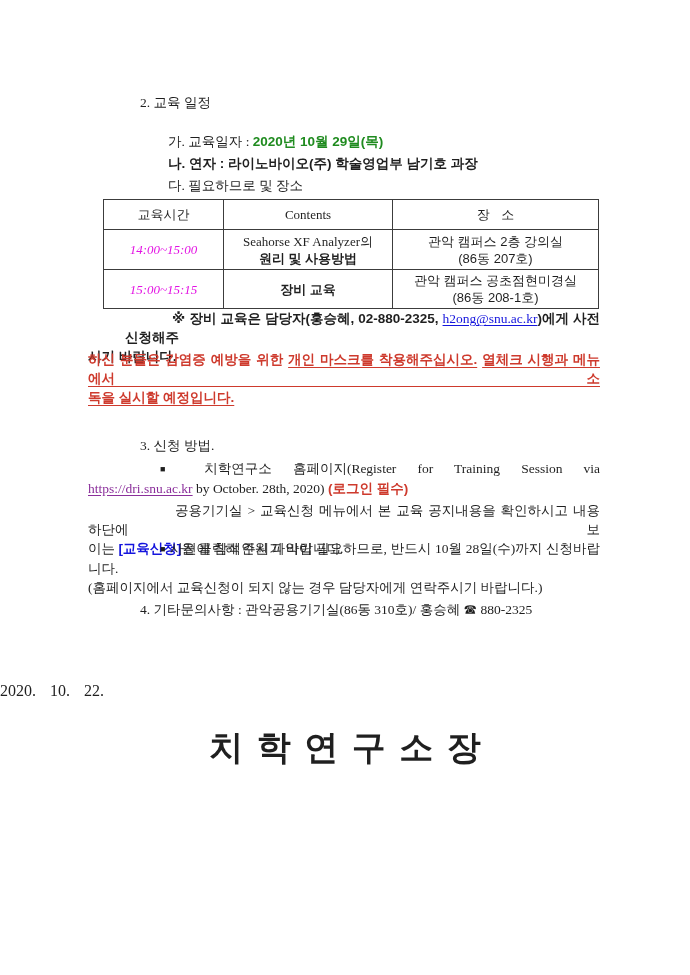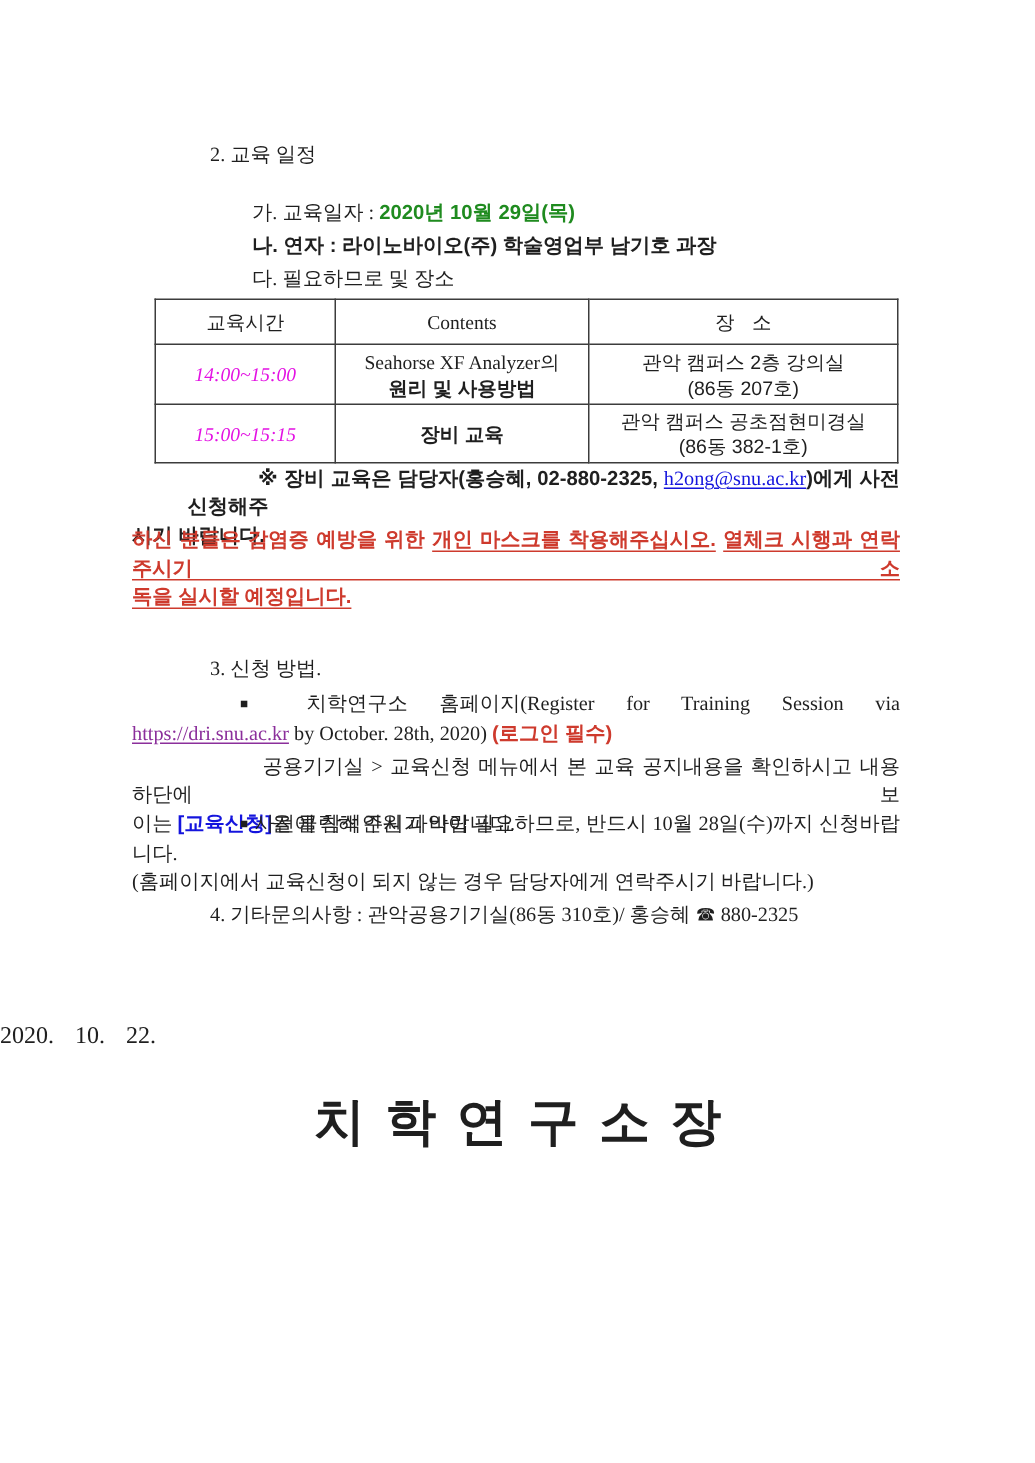--- a/index.html
+++ b/index.html
@@ -67,36 +67,36 @@
       <td class="sans">
         <div>관악 캠퍼스 2층 강의실</div>
         <div>(86동 207호)</div>
       </td>
     </tr>
     <tr style="height:33px;">
       <td class="time-cell">15:00~15:15</td>
       <td class="bold sans">장비 교육</td>
       <td class="sans">
         <div>관악 캠퍼스 공초점현미경실</div>
-        <div>(86동 382-1호)</div>
+        <div>(86동 208-1호)</div>
       </td>
     </tr>
   </tbody>
     </table>
 
   <div class="abs para bold sans" style="top:309px;">
     <div class="jline" style="text-indent:47px;margin-left:37px;">
       <span>※ 장비 교육은 담당자(홍승혜, 02-880-2325, </span><span class="link" style="font-family:var(--serif);font-weight:normal;">h2ong@snu.ac.kr</span><span>)에게 사전 신청해주</span>
     </div>
     <div class="pline">시기 바랍니다.</div>
   </div>
 
   <div class="abs para bold sans red" style="top:350px;">
     <div class="jline">
-      <span>하신 분들은 감염증 예방을 위한 </span><span class="u">개인 마스크를 착용해주십시오.</span><span> </span><span class="u">열체크 시행과 연락주시기 소</span>
+      <span>하신 분들은 감염증 예방을 위한 </span><span class="u">개인 마스크를 착용해주십시오.</span><span> </span><span class="u">열체크 시행과 메뉴에서 소</span>
     </div>
     <div class="pline"><span class="u">독을 실시할 예정입니다.</span></div>
   </div>
 
   <div class="abs" style="left:140px;top:437px;">3. 신청 방법.</div>
 
   <div class="abs para" style="top:459px;">
     <div class="jline" style="text-indent:72px;">
       <span class="bullet">■</span>
       <span>치학연구소 홈페이지(Register for Training Session via</span>

